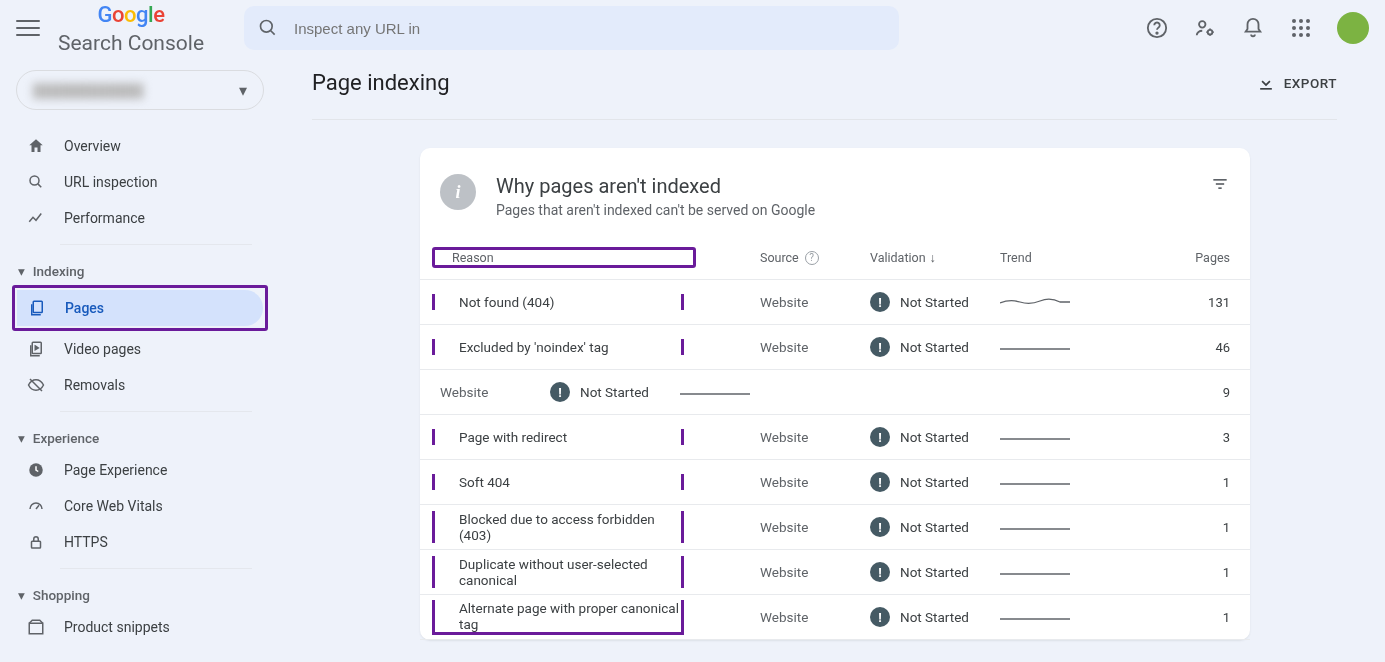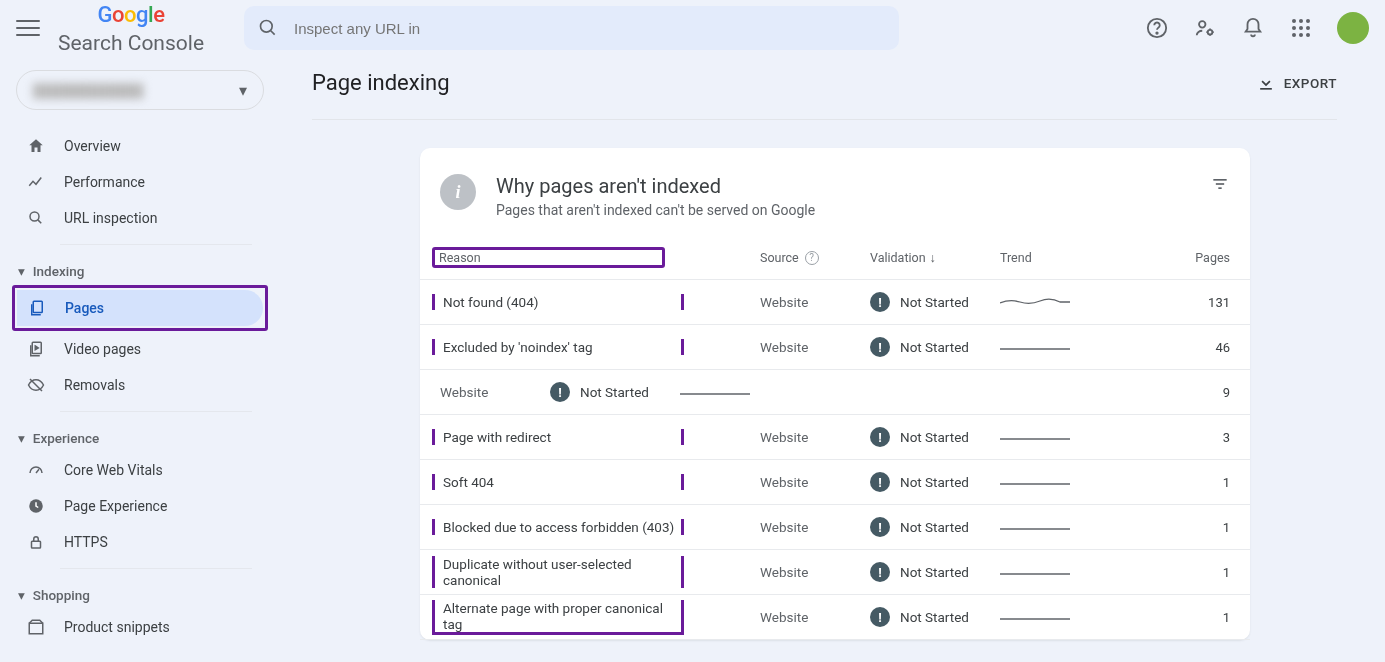--- a/index.html
+++ b/index.html
@@ -135,34 +135,34 @@
 .col-validation { flex: 0 0 130px; display:flex;align-items:center;gap:4px;}
 .col-trend { flex: 0 0 120px; }
 .col-pages { flex: 1; text-align:right; }
 
 .thead-highlight {
   border: 3px solid #6a1b9a;
   border-radius:3px;
   height: 100%;
   display:flex; align-items:flex-end;
   margin-left:-8px;
-  padding-left: 4px;
-  width: 233px;
+  padding-left: 17px;
+  width: 264px;
 }
 
 .trow {
   display:flex;align-items:center;
   padding: 0 20px; height:45px;
   border-bottom:1px solid #e8eaed;
   font-size:13.5px; color:#3c4043; cursor:pointer;
 }
 .reason-cell-hl {
   border-left: 3px solid #6a1b9a;
   border-right: 3px solid #6a1b9a;
-  margin-left:-8px; padding-left:8px;
+  margin-left:-8px; padding-left:24px;
   width: 252px; height:100%;
   display:flex;align-items:center;
 }
 .trow.lastrow .reason-cell-hl { border-bottom: 3px solid #6a1b9a; }
 .col-source-txt { color:#5f6368; font-size:13.5px;}
 .validation-cell { display:flex;align-items:center;gap:10px;}
 .excl-badge {
   width:20px;height:20px;border-radius:50%;background:#455a64;color:#fff;
   display:flex;align-items:center;justify-content:center;font-size:13px;font-weight:bold;
 }
@@ -249,33 +249,33 @@
       <span class="nav-icon">
           <svg width="18" height="18" viewBox="0 0 24 24" fill="#5f6368">
             <path d="M12 3l9 8h-3v9h-4v-6H10v6H6v-9H3z"></path>
           </svg>
         </span>
       <span>Overview</span>
     </div>
     <div class="nav-item">
       <span class="nav-icon">
           <svg width="18" height="18" viewBox="0 0 24 24" fill="none" stroke="#5f6368" stroke-width="2">
-            <path d="M3 17l5-6 4 4 7-9"></path>
-          </svg>
-        </span>
-      <span>Performance</span>
-    </div>
-    <div class="nav-item">
-      <span class="nav-icon">
-          <svg width="18" height="18" viewBox="0 0 24 24" fill="none" stroke="#5f6368" stroke-width="2">
             <circle cx="10" cy="10" r="6"></circle>
             <line x1="19" y1="19" x2="14.5" y2="14.5"></line>
           </svg>
         </span>
       <span>URL inspection</span>
+    </div>
+    <div class="nav-item">
+      <span class="nav-icon">
+          <svg width="18" height="18" viewBox="0 0 24 24" fill="none" stroke="#5f6368" stroke-width="2">
+            <path d="M3 17l5-6 4 4 7-9"></path>
+          </svg>
+        </span>
+      <span>Performance</span>
     </div>
     <div class="nav-divider"></div>
 
     <div class="nav-section">
       <span>▾</span>
       <span>Indexing</span>
     </div>
     <div class="highlight-box">
       <div class="nav-item selected">
         <span class="nav-icon">
@@ -307,35 +307,35 @@
       <span>Removals</span>
     </div>
     <div class="nav-divider"></div>
 
     <div class="nav-section">
       <span>▾</span>
       <span>Experience</span>
     </div>
     <div class="nav-item">
       <span class="nav-icon">
-          <svg width="18" height="18" viewBox="0 0 24 24" fill="none" stroke="#5f6368" stroke-width="2">
-            <path d="M4 16a8 8 0 1 1 16 0"></path>
-            <path d="M12 16l4-5"></path>
-          </svg>
-        </span>
-      <span>Core Web Vitals</span>
-    </div>
-    <div class="nav-item">
-      <span class="nav-icon">
           <svg width="18" height="18" viewBox="0 0 24 24" fill="#5f6368">
             <circle cx="12" cy="12" r="9"></circle>
             <path d="M12 7v5l3 2" stroke="#fff" stroke-width="2" fill="none"></path>
           </svg>
         </span>
       <span>Page Experience</span>
+    </div>
+    <div class="nav-item">
+      <span class="nav-icon">
+          <svg width="18" height="18" viewBox="0 0 24 24" fill="none" stroke="#5f6368" stroke-width="2">
+            <path d="M4 16a8 8 0 1 1 16 0"></path>
+            <path d="M12 16l4-5"></path>
+          </svg>
+        </span>
+      <span>Core Web Vitals</span>
     </div>
     <div class="nav-item">
       <span class="nav-icon">
           <svg width="18" height="18" viewBox="0 0 24 24" fill="none" stroke="#5f6368" stroke-width="2">
             <rect x="6" y="11" width="12" height="9" rx="1"></rect>
             <path d="M9 11V8a3 3 0 0 1 6 0v3"></path>
           </svg>
         </span>
       <span>HTTPS</span>
     </div>

